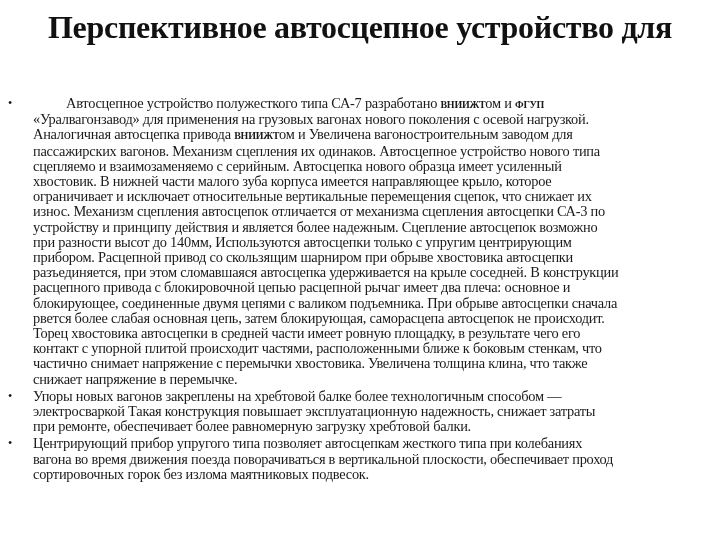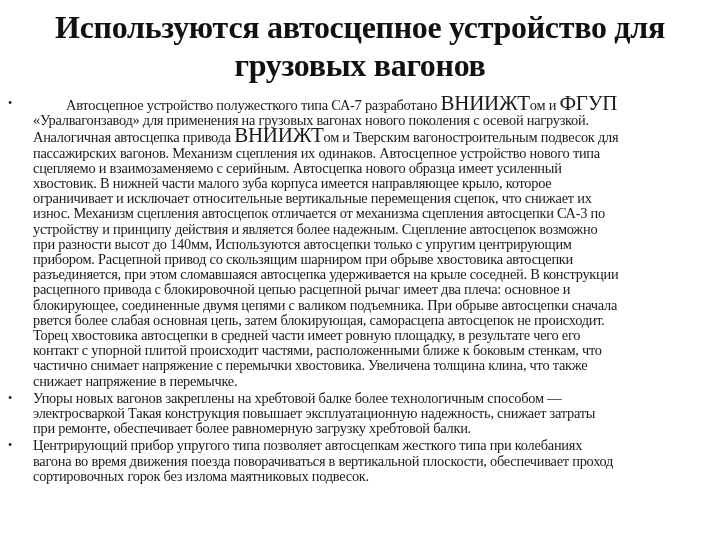--- a/index.html
+++ b/index.html
@@ -18,40 +18,39 @@
     .bullet-item { position: relative; }
     .bullet {
       position: absolute; left: 8px; font-size: 12px; line-height: 15px;
     }
     .line {
       position: relative; left: 33px; white-space: nowrap;
       font-size: 14.4px; line-height: 15.2px; letter-spacing: -0.25px;
       color: #1a1a1a;
     }
     .line.indent { padding-left: 33px; }
-    .b { font-weight: normal; font-size: 21px; }
+    .b { font-weight: bold; font-size: 10px; }
     #item-1 { top: 0; }
     #item-2 { margin-top: 2px; }
     #item-3 { margin-top: 2px; }
   </style>
 </head>
 <body>
 
 <div class="title">
-  <div>Используются автосцепное устройство для</div>
-  <div>грузовых вагонов</div>
+  <div>Перспективное автосцепное устройство для</div>
 </div>
 
 <div class="slide-body">
 
   <div class="bullet-item" id="item-1">
     <span class="bullet">•</span>
     <div class="line indent"><span>Автосцепное устройство полужесткого типа СА-7 разработано </span><span class="b">ВНИИЖТ</span><span>ом и </span><span class="b">ФГУП</span></div>
     <div class="line">«Уралвагонзавод» для применения на грузовых вагонах нового поколения с осевой нагрузкой.</div>
-    <div class="line"><span>Аналогичная автосцепка привода </span><span class="b">ВНИИЖТ</span><span>ом и Тверским вагоностроительным подвесок для</span></div>
+    <div class="line"><span>Аналогичная автосцепка привода </span><span class="b">ВНИИЖТ</span><span>ом и Увеличена вагоностроительным заводом для</span></div>
     <div class="line">пассажирских вагонов. Механизм сцепления их одинаков. Автосцепное устройство нового типа</div>
     <div class="line">сцепляемо и взаимозаменяемо с серийным. Автосцепка нового образца имеет усиленный</div>
     <div class="line">хвостовик. В нижней части малого зуба корпуса имеется направляющее крыло, которое</div>
     <div class="line">ограничивает и исключает относительные вертикальные перемещения сцепок, что снижает их</div>
     <div class="line">износ. Механизм сцепления автосцепок отличается от механизма сцепления автосцепки СА-3 по</div>
     <div class="line">устройству и принципу действия и является более надежным. Сцепление автосцепок возможно</div>
     <div class="line">при разности высот до 140мм, Используются автосцепки только с упругим центрирующим</div>
     <div class="line">прибором. Расцепной привод со скользящим шарниром при обрыве хвостовика автосцепки</div>
     <div class="line">разъединяется, при этом сломавшаяся автосцепка удерживается на крыле соседней. В конструкции</div>
     <div class="line">расцепного привода с блокировочной цепью расцепной рычаг имеет два плеча: основное и</div>

